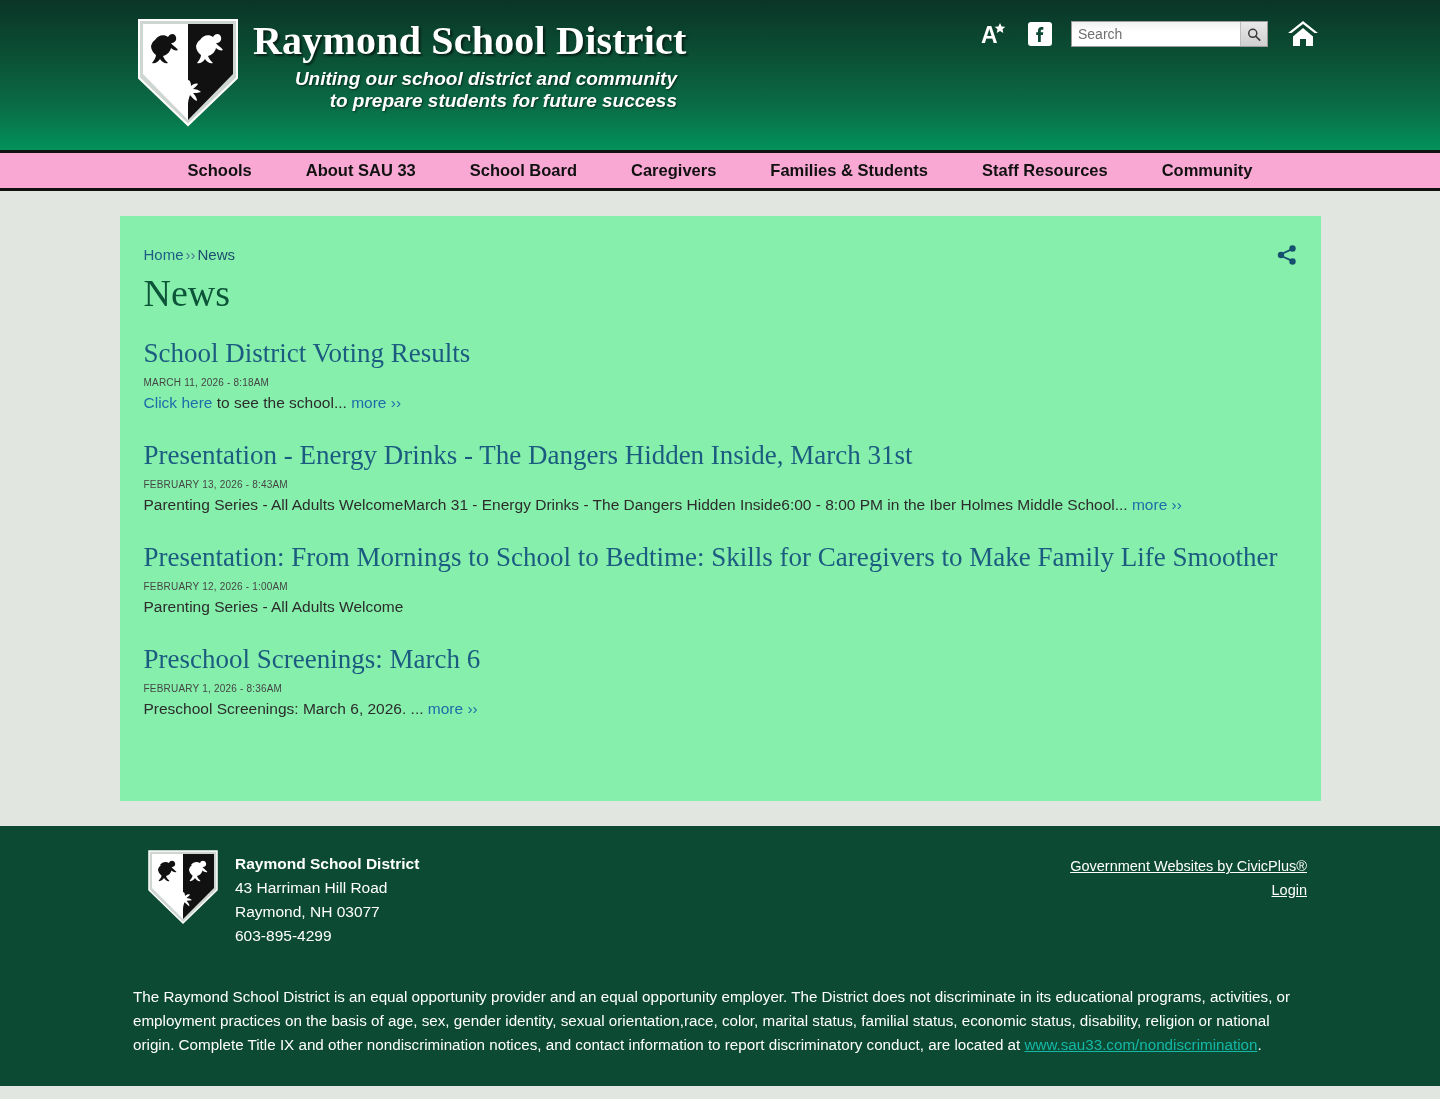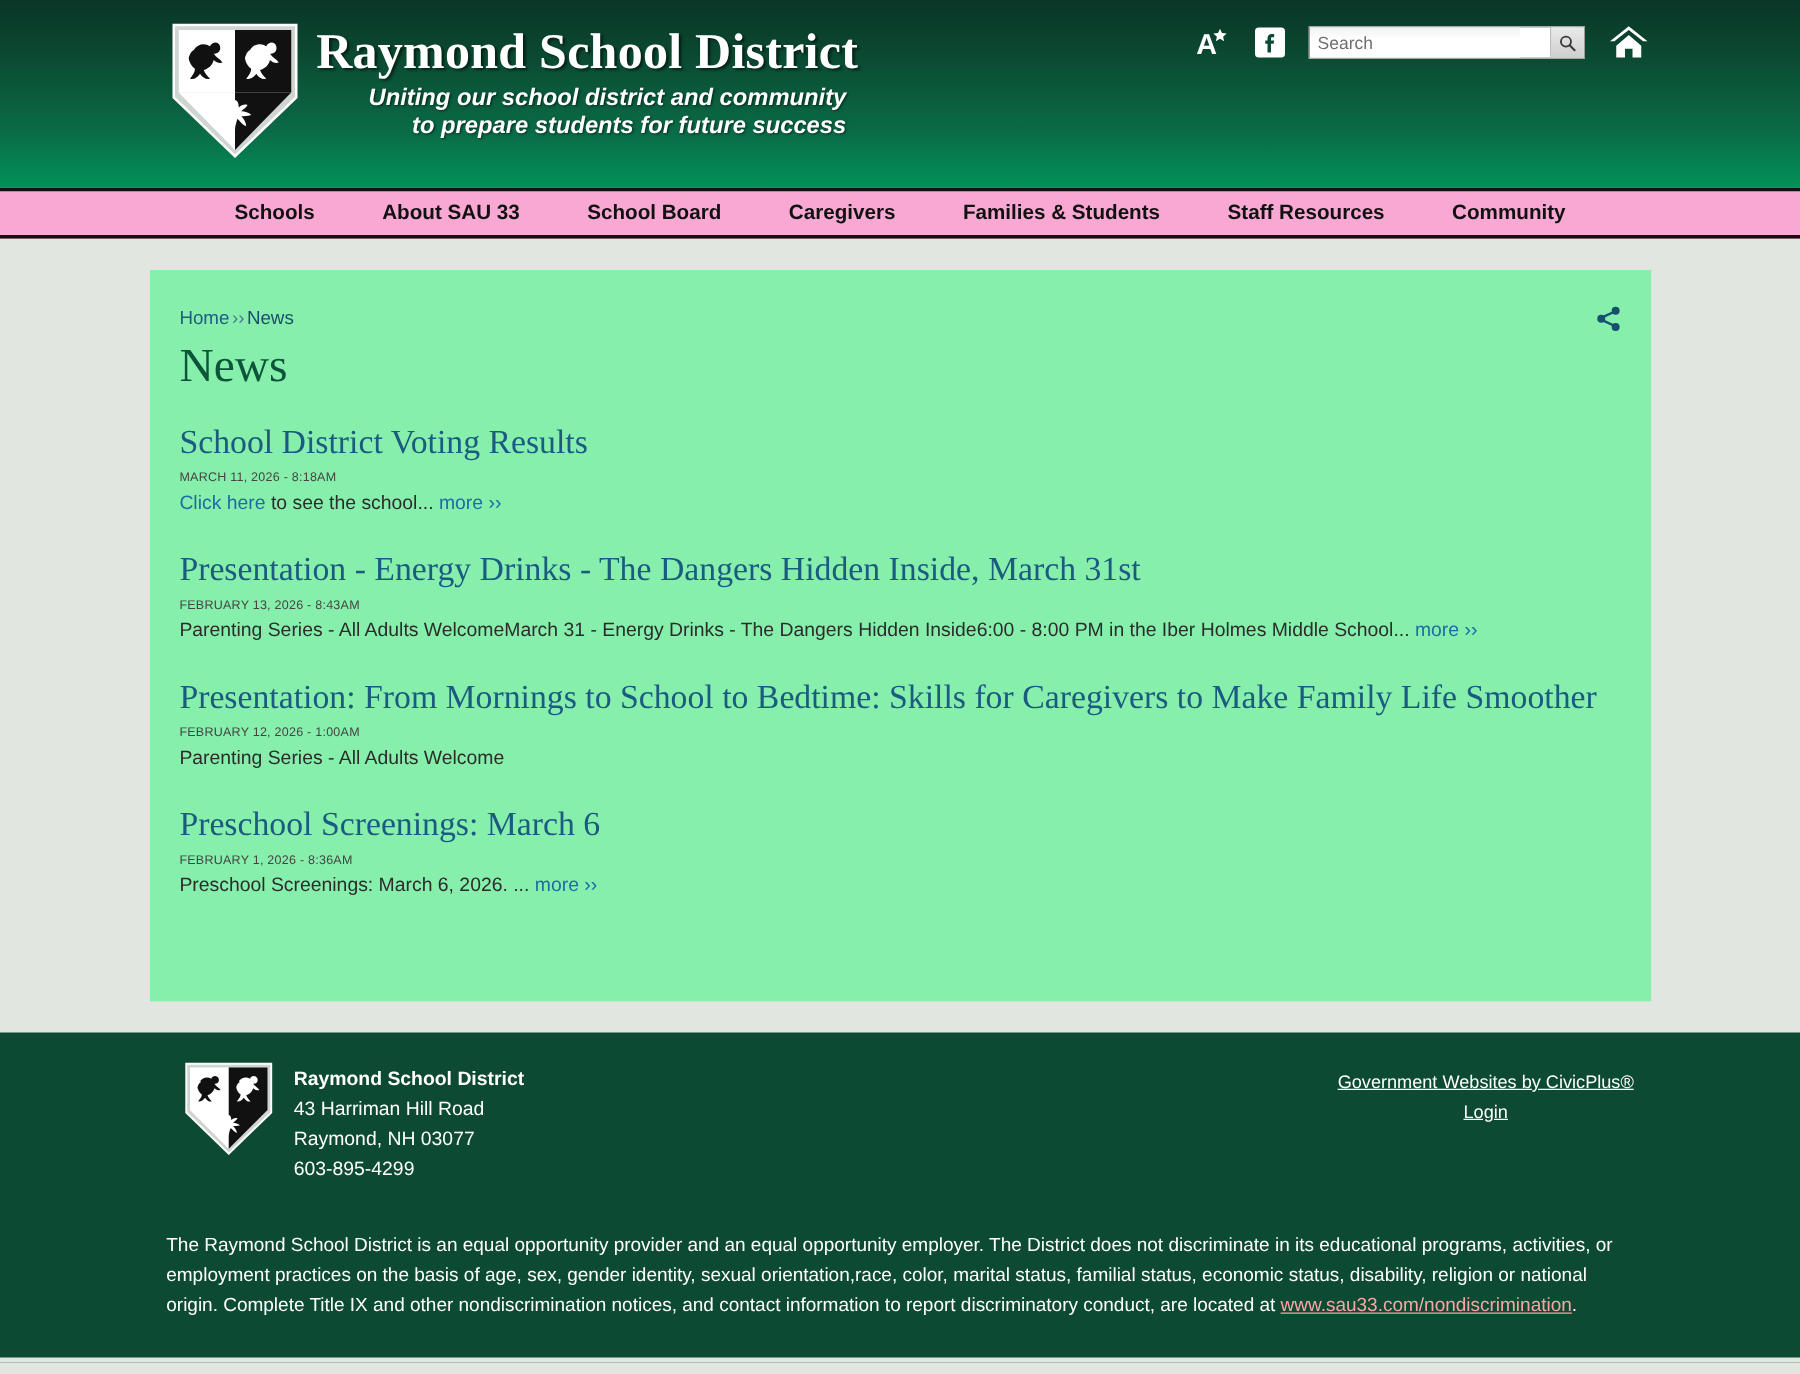--- a/index.html
+++ b/index.html
@@ -70,21 +70,20 @@
     color: #ffffff;
     cursor: pointer;
   }
   .tool-icon.fb { margin-left: 10px; }
   .search-wrap {
     display: flex;
     margin-left: 14px;
     height: 26px;
     border: 1px solid #9b9b9b;
     background: #ffffff;
-    gap: 24px;
   }
   .search-input {
     width: 168px; height: 24px;
     border: none; outline: none;
     padding: 0 6px;
     font-family: "Liberation Sans", sans-serif;
     font-size: 14px;
     color: #555;
     background: linear-gradient(to bottom,#f1f1f1 0%, #ffffff 40%);
   }
@@ -209,38 +208,38 @@
   .footer-crest { width: 76px; height: 78px; flex: 0 0 auto; }
   .footer-crest svg { display:block; width:76px; height:78px; }
   .footer-addr {
     font-size: 15.5px;
     line-height: 24px;
     color: #ffffff;
     padding-top: 4px;
   }
   .footer-addr .org-name { font-weight: bold; }
   .footer-links {
-    text-align: center;
+    text-align: right;
     font-size: 14.5px;
     line-height: 24px;
     padding-top: 6px;
   }
   .footer-links a {
     color: #ffffff;
     text-decoration: underline;
     display: block;
     cursor: pointer;
   }
   .footer-disclaimer {
     padding: 22px 133px 0 133px;
     font-size: 15.2px;
     line-height: 24px;
     color: #ffffff;
   }
-  .footer-disclaimer a { color:#fca5a5; text-decoration: underline; cursor:pointer; }
+  .footer-disclaimer a { color:#14b8a6; text-decoration: underline; cursor:pointer; }
 </style>
 </head>
 <body>
 
 <header class="site-header">
   <div class="header-inner">
 
     <div class="crest">
       <svg viewBox="0 0 110 113" xmlns="http://www.w3.org/2000/svg">
         <path d="M6 4 H104 V62 L55 109 L6 62 Z" fill="#cfd6d2" stroke="#ffffff" stroke-width="2"></path>

